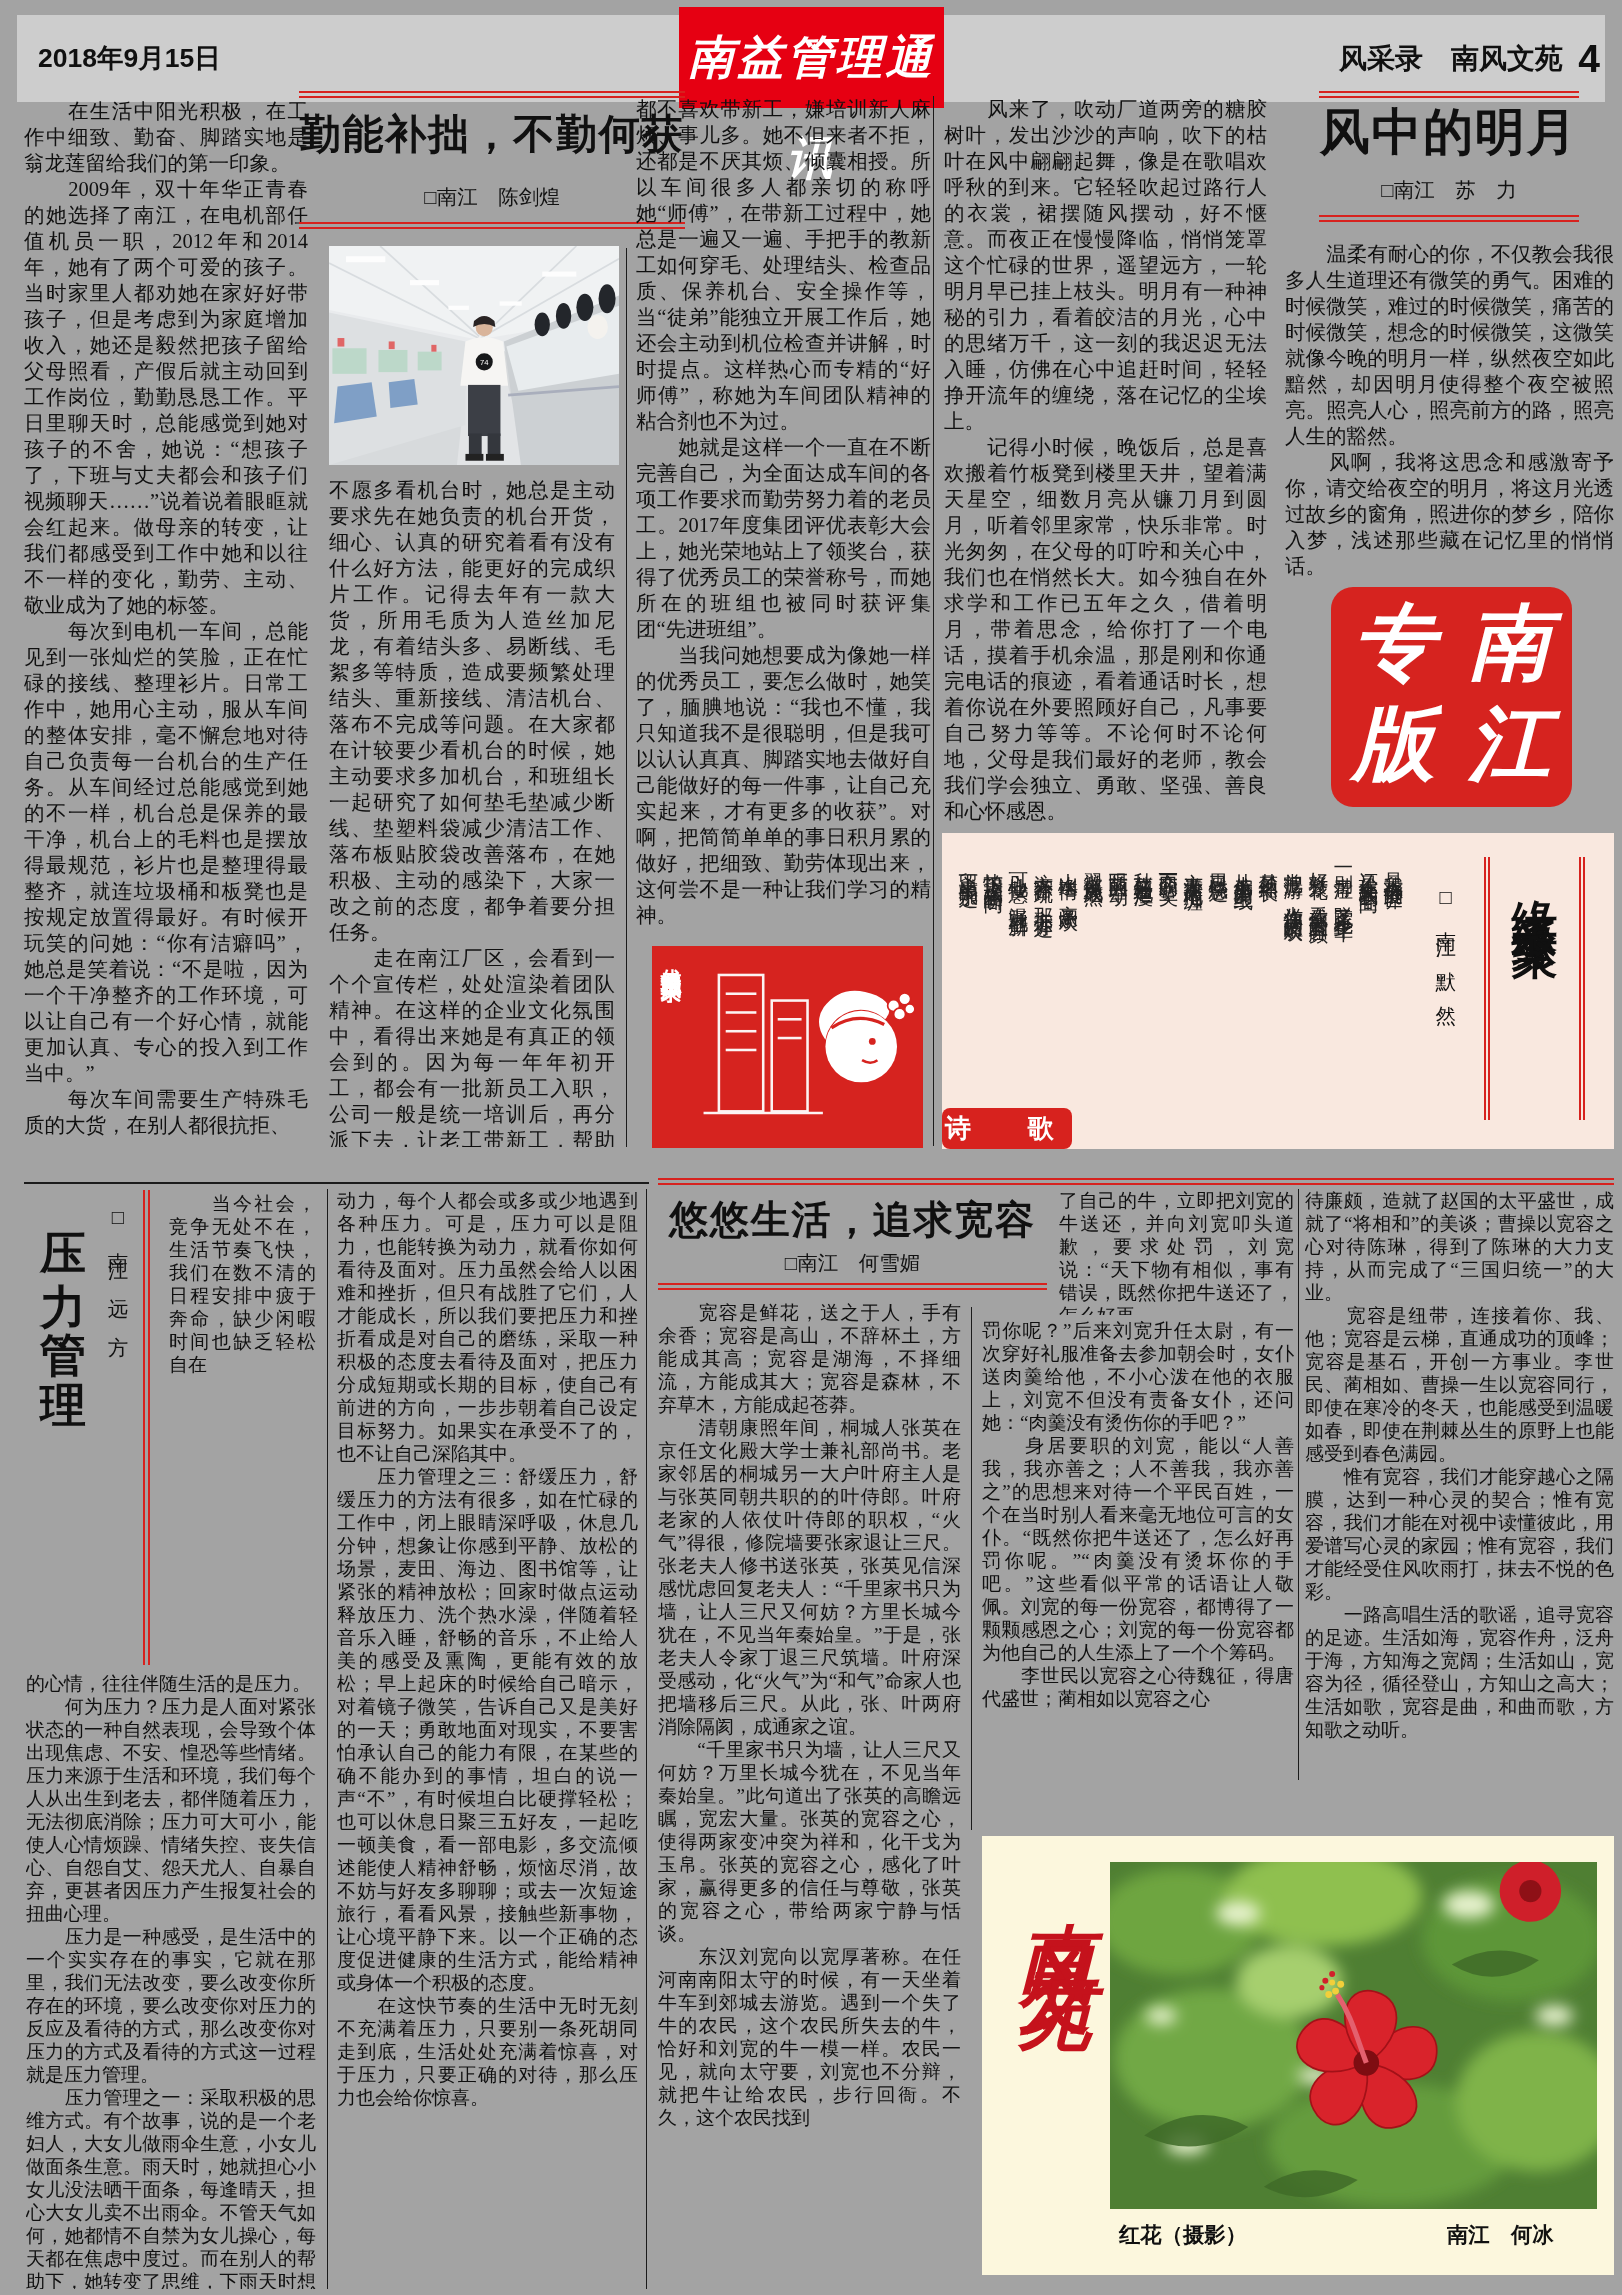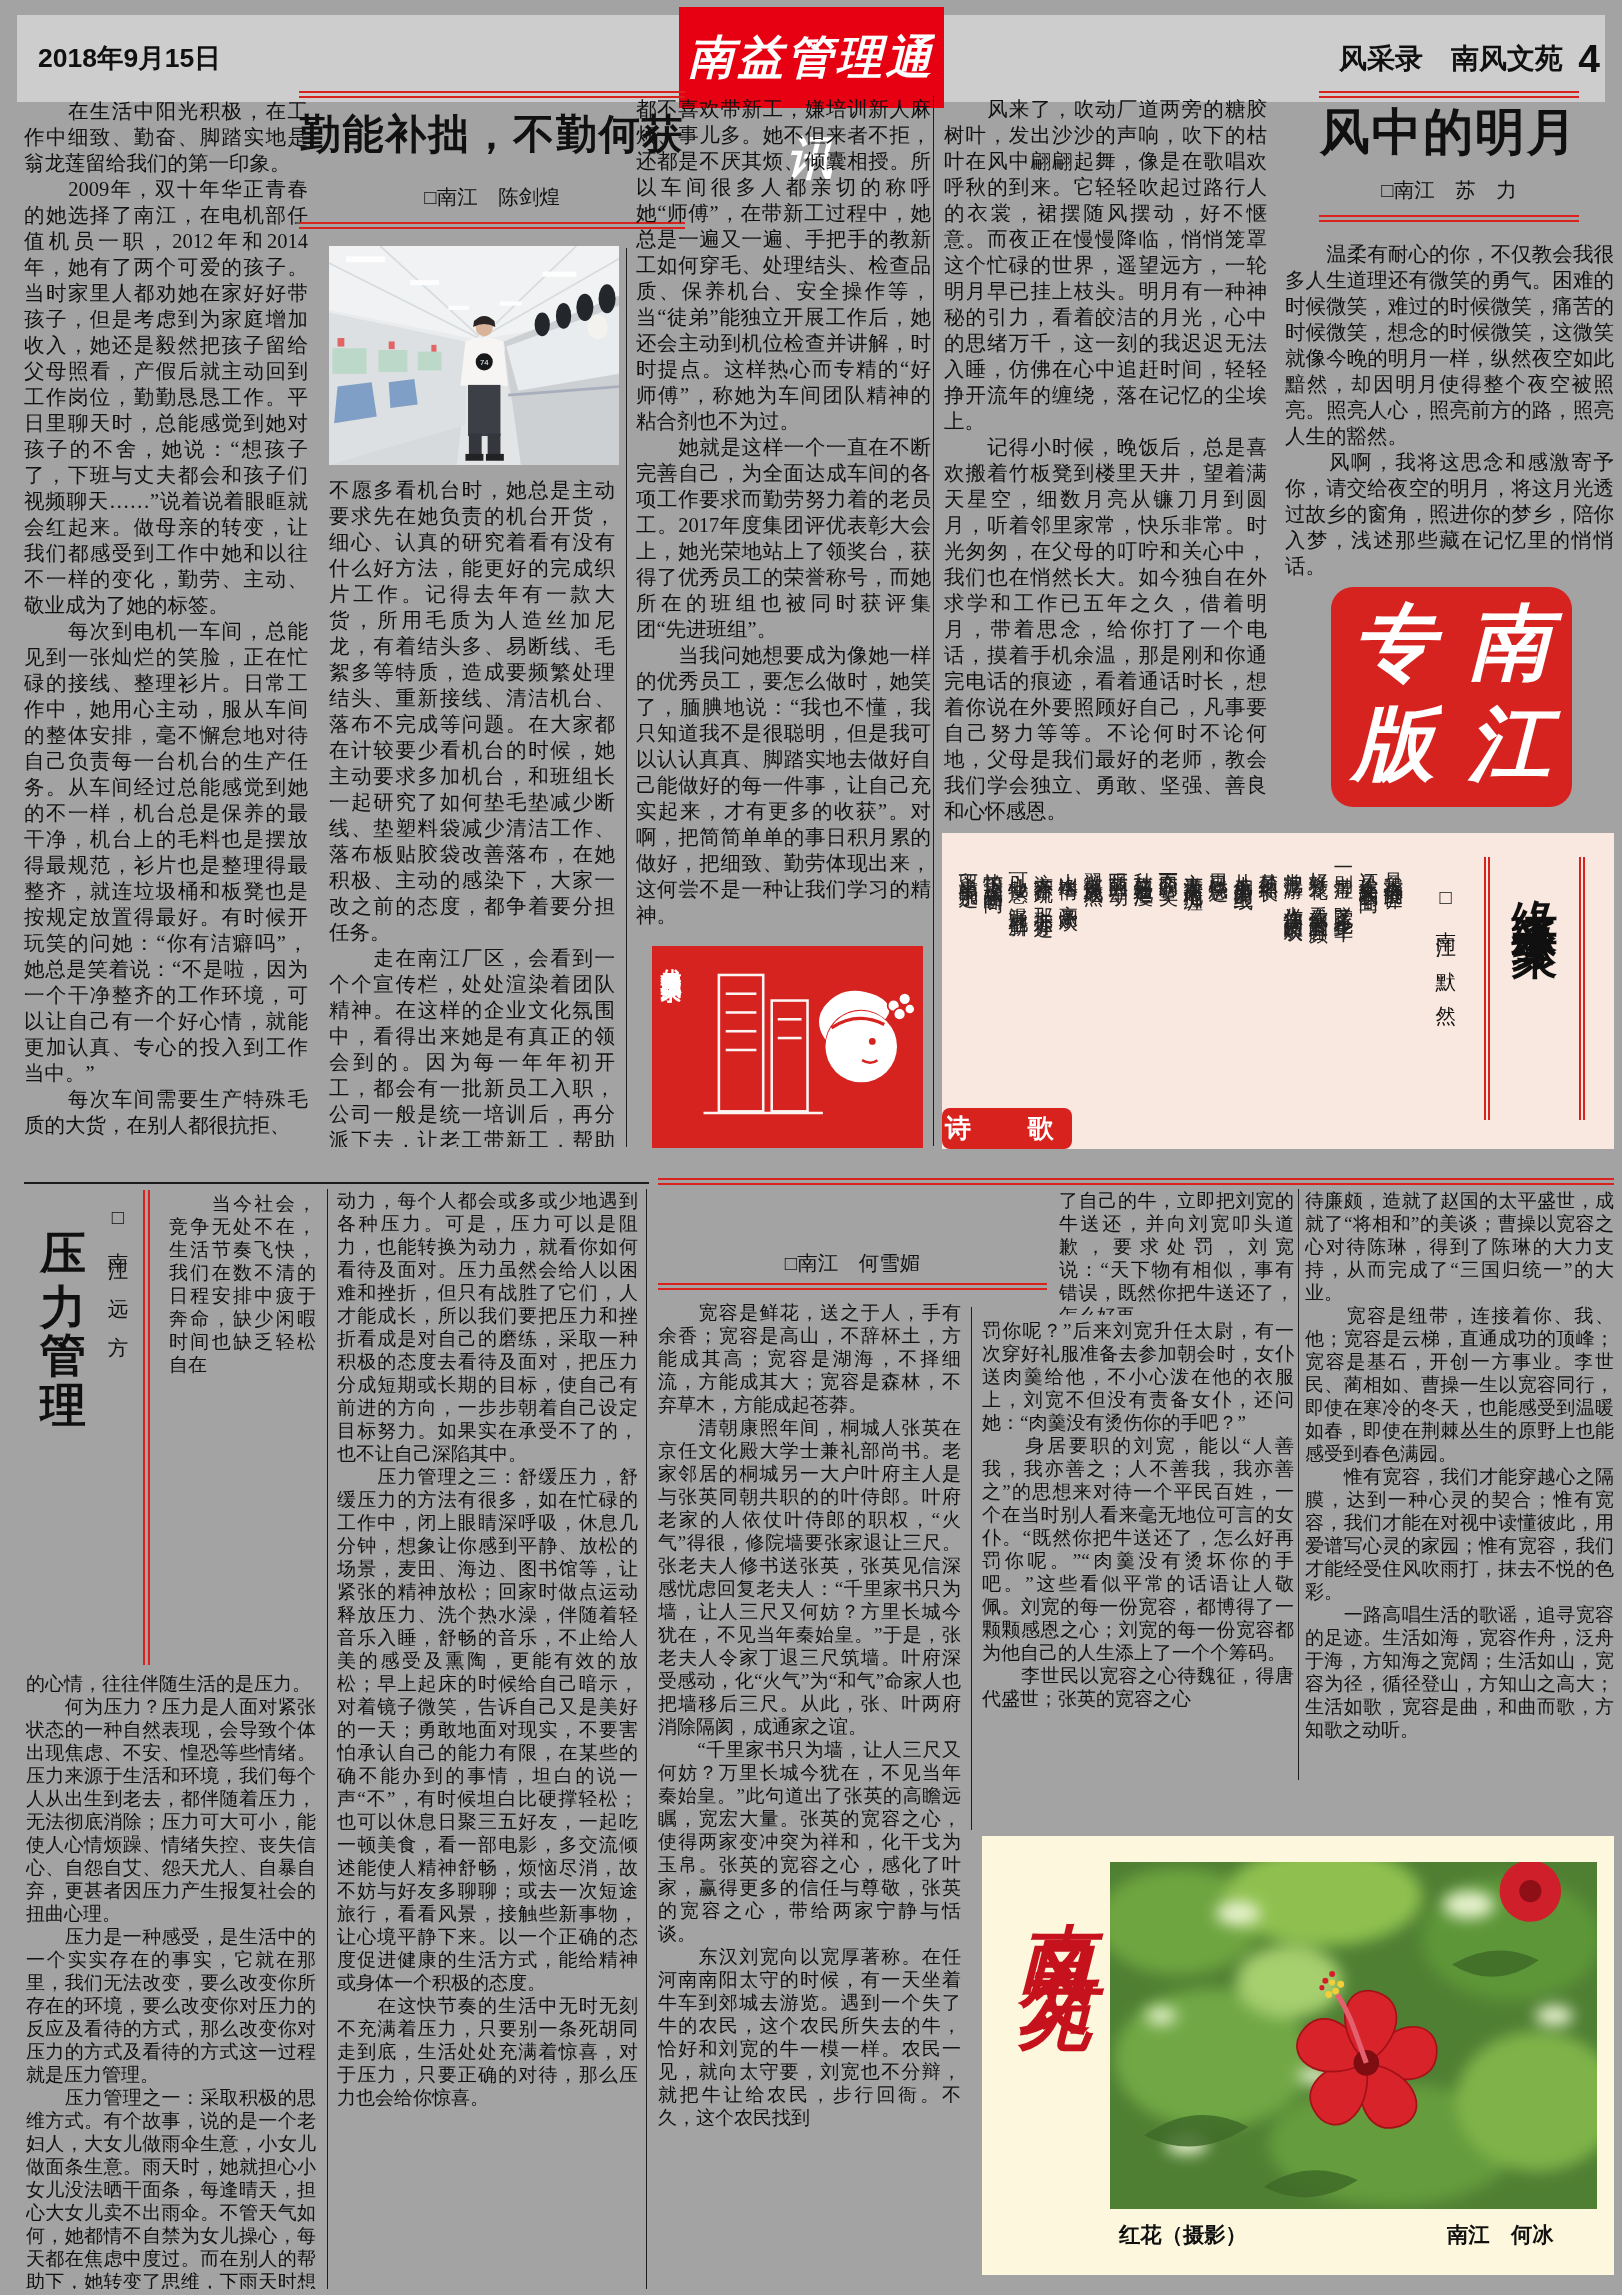--- a/index.html
+++ b/index.html
@@ -226,31 +226,32 @@
   <div class="abs jt bot-body" style="left:169px;top:1192px;width:147px;height:473px;">　　当今社会，竞争无处不在，生活节奏飞快，我们在数不清的日程安排中疲于奔命，缺少闲暇时间也缺乏轻松自在</div>
   <div class="abs jt bot-body" style="left:26px;top:1672px;width:290px;height:617px;">的心情，往往伴随生活的是压力。
 　　何为压力？压力是人面对紧张状态的一种自然表现，会导致个体出现焦虑、不安、惶恐等些情绪。压力来源于生活和环境，我们每个人从出生到老去，都伴随着压力，无法彻底消除；压力可大可小，能使人心情烦躁、情绪失控、丧失信心、自怨自艾、怨天尤人、自暴自弃，更甚者因压力产生报复社会的扭曲心理。
 　　压力是一种感受，是生活中的一个实实存在的事实，它就在那里，我们无法改变，要么改变你所存在的环境，要么改变你对压力的反应及看待的方式，那么改变你对压力的方式及看待的方式这一过程就是压力管理。
 　　压力管理之一：采取积极的思维方式。有个故事，说的是一个老妇人，大女儿做雨伞生意，小女儿做面条生意。雨天时，她就担心小女儿没法晒干面条，每逢晴天，担心大女儿卖不出雨伞。不管天气如何，她都情不自禁为女儿操心，每天都在焦虑中度过。而在别人的帮助下，她转变了思维，下雨天时想着大女儿雨伞很畅销，晴天时又去想小女儿可以晒干面条，于是焦虑自然而然消失了。能够以一个积极的思维方式去看待事物及事件，才能让自己更好的面对生活。
 　　压力管理之二：压力转换成</div>
   <div class="abs jt bot-body" style="left:337px;top:1189px;width:301px;height:1100px;">动力，每个人都会或多或少地遇到各种压力。可是，压力可以是阻力，也能转换为动力，就看你如何看待及面对。压力虽然会给人以困难和挫折，但只有战胜了它们，人才能成长，所以我们要把压力和挫折看成是对自己的磨练，采取一种积极的态度去看待及面对，把压力分成短期或长期的目标，使自己有前进的方向，一步步朝着自己设定目标努力。如果实在承受不了的，也不让自己深陷其中。
 　　压力管理之三：舒缓压力，舒缓压力的方法有很多，如在忙碌的工作中，闭上眼睛深呼吸，休息几分钟，想象让你感到平静、放松的场景，麦田、海边、图书馆等，让紧张的精神放松；回家时做点运动释放压力、洗个热水澡，伴随着轻音乐入睡，舒畅的音乐，不止给人美的感受及熏陶，更能有效的放松；早上起床的时候给自己暗示，对着镜子微笑，告诉自己又是美好的一天；勇敢地面对现实，不要害怕承认自己的能力有限，在某些的确不能办到的事情，坦白的说一声“不”，有时候坦白比硬撑轻松；也可以休息日聚三五好友，一起吃一顿美食，看一部电影，多交流倾述能使人精神舒畅，烦恼尽消，故不妨与好友多聊聊；或去一次短途旅行，看看风景，接触些新事物，让心境平静下来。以一个正确的态度促进健康的生活方式，能给精神或身体一个积极的态度。
 　　在这快节奏的生活中无时无刻不充满着压力，只要别一条死胡同走到底，生活处处充满着惊喜，对于压力，只要正确的对待，那么压力也会给你惊喜。</div>
 
+  <div class="abs headline" style="left:658px;top:1192px;width:389px;font-size:39px;line-height:55px;">悠悠生活，追求宽容</div>
   <div class="abs byline" style="left:658px;top:1249px;width:389px;">□南江　何雪媚</div>
   <div class="abs dbl" style="left:658px;top:1283px;width:389px;"></div>
 
   <div class="abs jt bot-body" style="left:658px;top:1301px;width:303px;height:987px;">　　宽容是鲜花，送之于人，手有余香；宽容是高山，不辞杯土，方能成其高；宽容是湖海，不择细流，方能成其大；宽容是森林，不弃草木，方能成起苍莽。
 　　清朝康照年间，桐城人张英在京任文化殿大学士兼礼部尚书。老家邻居的桐城另一大户叶府主人是与张英同朝共职的的叶侍郎。叶府老家的人依仗叶侍郎的职权，“火气”得很，修院墙要张家退让三尺。张老夫人修书送张英，张英见信深感忧虑回复老夫人：“千里家书只为墙，让人三尺又何妨？方里长城今犹在，不见当年秦始皇。”于是，张老夫人令家丁退三尺筑墙。叶府深受感动，化“火气”为“和气”命家人也把墙移后三尺。从此，张、叶两府消除隔阂，成通家之谊。
 　　“千里家书只为墙，让人三尺又何妨？万里长城今犹在，不见当年秦始皇。”此句道出了张英的高瞻远瞩，宽宏大量。张英的宽容之心，使得两家变冲突为祥和，化干戈为玉帛。张英的宽容之心，感化了叶家，赢得更多的信任与尊敬，张英的宽容之心，带给两家宁静与恬谈。
 　　东汉刘宽向以宽厚著称。在任河南南阳太守的时候，有一天坐着牛车到郊城去游览。遇到一个失了牛的农民，这个农民所失去的牛，恰好和刘宽的牛一模一样。农民一见，就向太守要，刘宽也不分辩，就把牛让给农民，步行回衙。不久，这个农民找到</div>
   <div class="abs jt bot-body" style="left:1059px;top:1189px;width:235px;height:126px;">了自己的牛，立即把刘宽的牛送还，并向刘宽叩头道歉，要求处罚，刘宽说：“天下物有相似，事有错误，既然你把牛送还了，怎么好再</div>
   <div class="abs jt bot-body" style="left:982px;top:1319px;width:312px;height:506px;">罚你呢？”后来刘宽升任太尉，有一次穿好礼服准备去参加朝会时，女仆送肉羹给他，不小心泼在他的衣服上，刘宽不但没有责备女仆，还问她：“肉羹没有烫伤你的手吧？”
 　　身居要职的刘宽，能以“人善我，我亦善之；人不善我，我亦善之”的思想来对待一个平民百姓，一个在当时别人看来毫无地位可言的女仆。“既然你把牛送还了，怎么好再罚你呢。”“肉羹没有烫坏你的手吧。”这些看似平常的话语让人敬佩。刘宽的每一份宽容，都博得了一颗颗感恩之心；刘宽的每一份宽容都为他自己的人生添上了一个个筹码。
-　　李世民以宽容之心待魏征，得唐代盛世；张英的宽容之心</div>
+　　李世民以宽容之心待魏征，得唐代盛世；蔺相如以宽容之心</div>
   <div class="abs jt bot-body" style="left:1305px;top:1189px;width:309px;height:598px;">待廉颇，造就了赵国的太平盛世，成就了“将相和”的美谈；曹操以宽容之心对待陈琳，得到了陈琳的大力支持，从而完成了“三国归统一”的大业。
 　　宽容是纽带，连接着你、我、他；宽容是云梯，直通成功的顶峰；宽容是基石，开创一方事业。李世民、蔺相如、曹操一生以宽容同行，即使在寒冷的冬天，也能感受到温暖如春，即使在荆棘丛生的原野上也能感受到春色满园。
 　　惟有宽容，我们才能穿越心之隔膜，达到一种心灵的契合；惟有宽容，我们才能在对视中读懂彼此，用爱谱写心灵的家园；惟有宽容，我们才能经受住风吹雨打，抹去不悦的色彩。
 　　一路高唱生活的歌谣，追寻宽容的足迹。生活如海，宽容作舟，泛舟于海，方知海之宽阔；生活如山，宽容为径，循径登山，方知山之高大；生活如歌，宽容是曲，和曲而歌，方知歌之动听。</div>
 
   <div class="abs vline" style="left:327px;top:1189px;height:1100px;"></div>
   <div class="abs vline" style="left:646px;top:1189px;height:1100px;"></div>
   <div class="abs vline" style="left:971px;top:1307px;height:523px;"></div>
   <div class="abs vline" style="left:1298px;top:1189px;height:591px;"></div>
 

